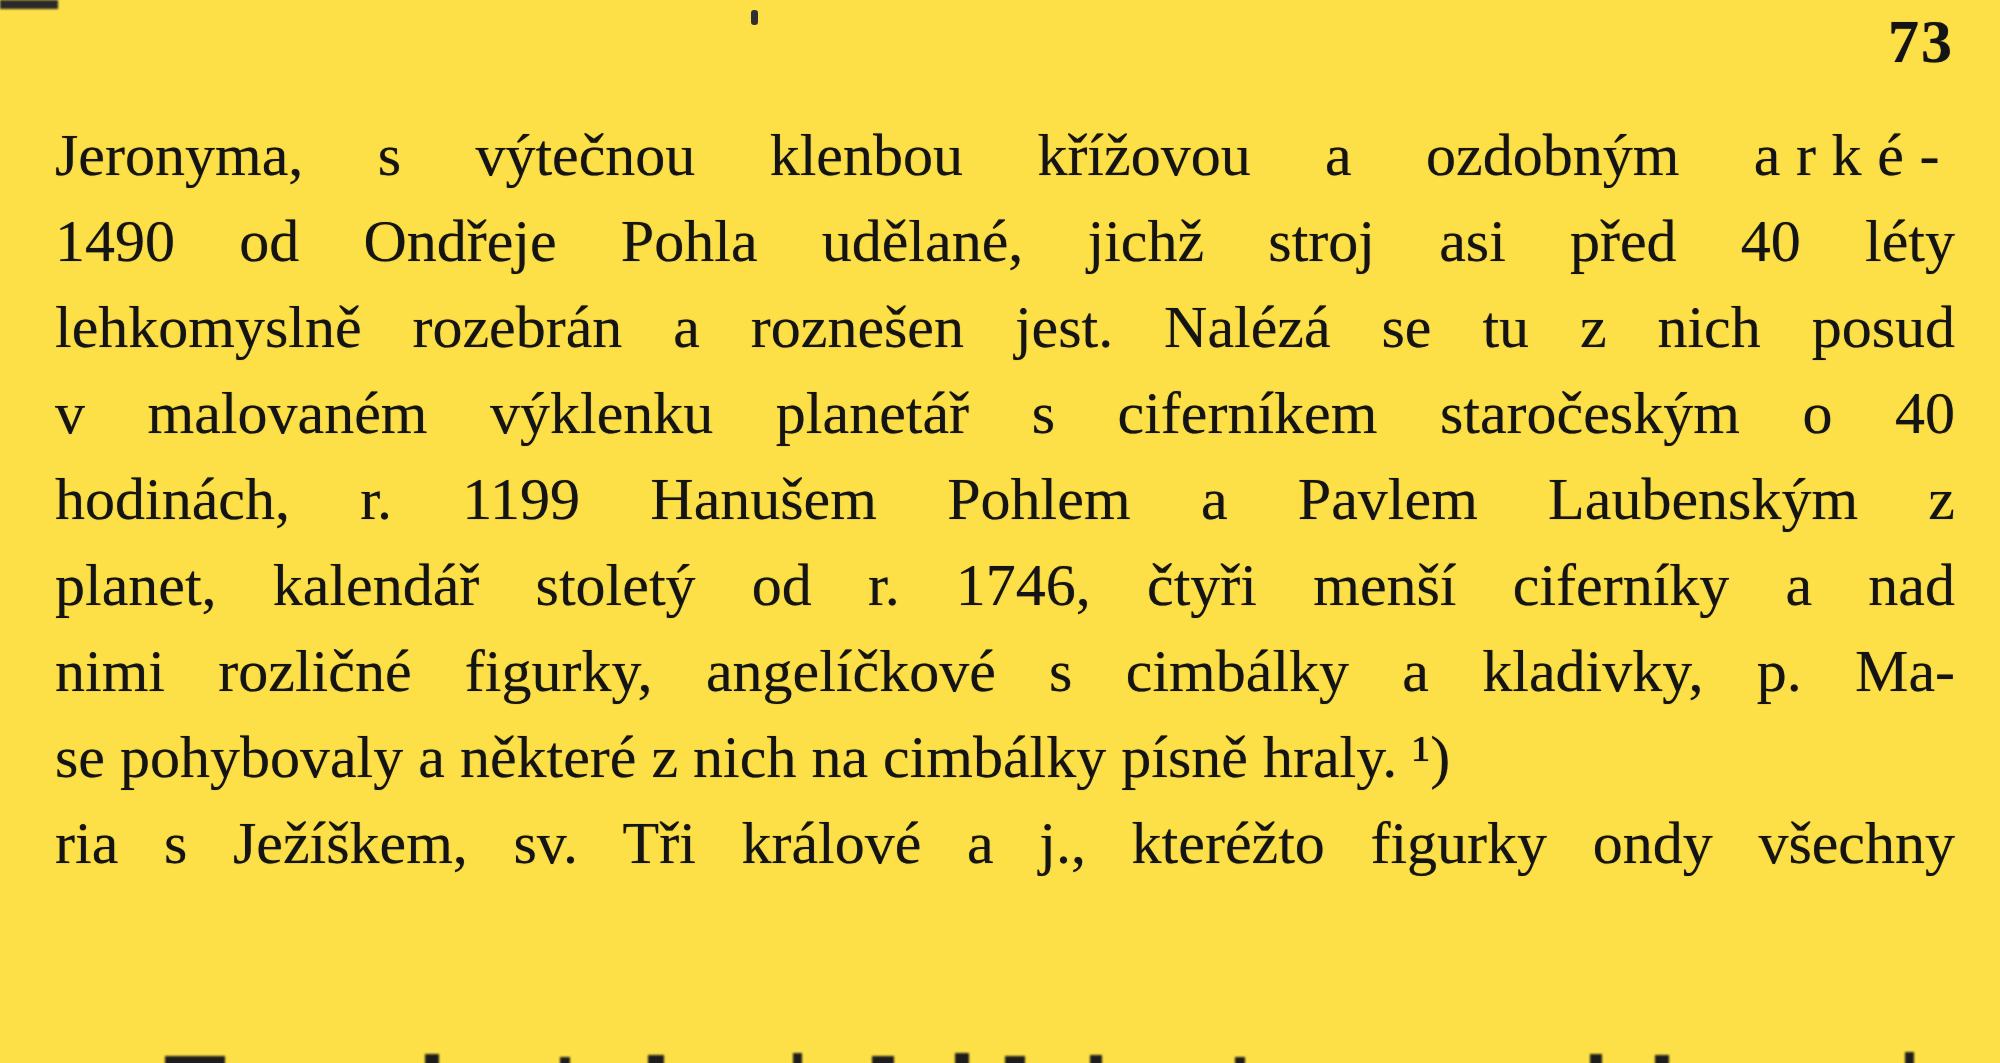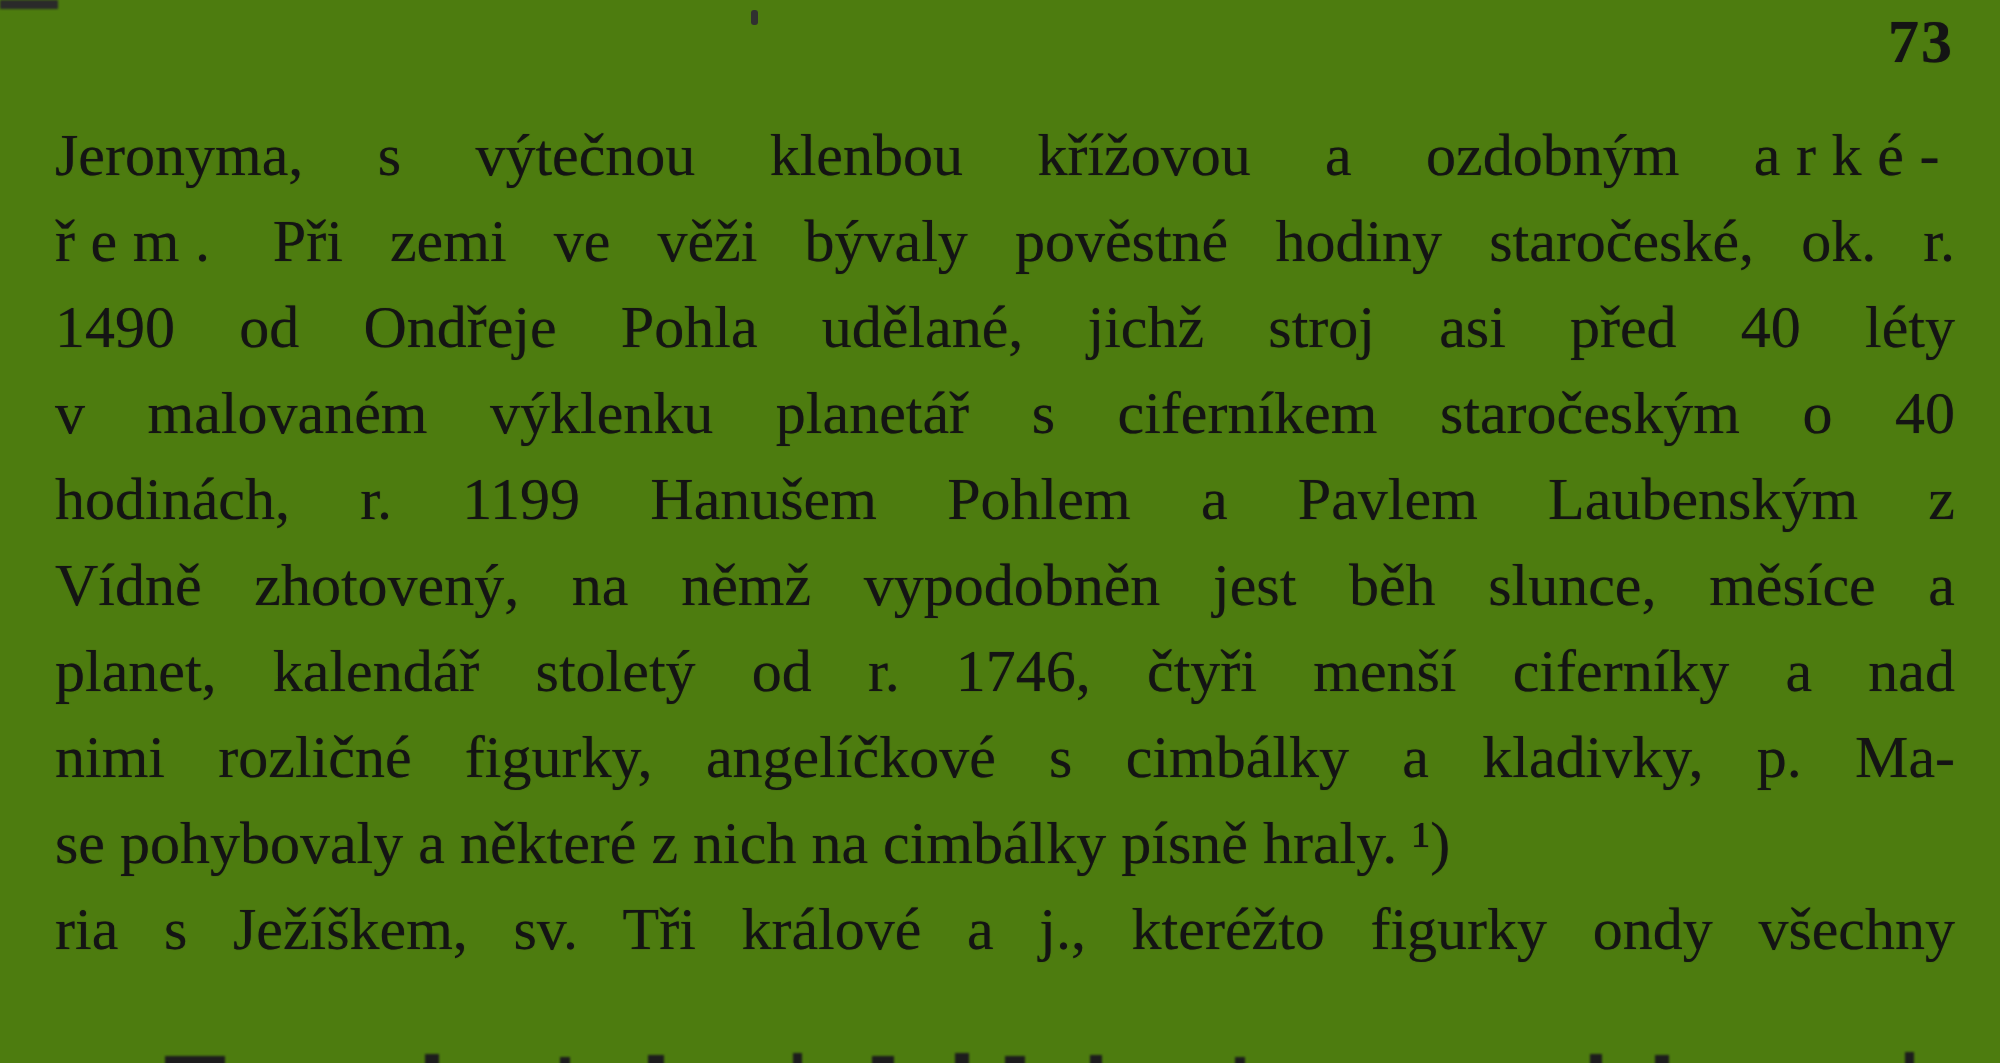--- a/index.html
+++ b/index.html
@@ -4,21 +4,21 @@
 <style>
   html, body {
     margin: 0;
     padding: 0;
     background: #ffffff;
   }
   .page {
     position: relative;
     width: 2000px;
     height: 1063px;
-    background: #4d7c0f;
+    background: #fde047;
     overflow: hidden;
     font-family: "Liberation Serif", "DejaVu Serif", serif;
     color: #141414;
   }
   
   .corner-mark {
     position: absolute;
     left: 0; top: 0;
     width: 58px; height: 9px;
     background: #2a2a2a;
@@ -84,25 +84,24 @@
 
 <div class="page">
 
   <div class="corner-mark"></div>
   <div class="top-speck"></div>
 
   <div class="page-number">73</div>
 
   <div class="text-block">
     <div class="line"><span>Jeronyma, s výtečnou klenbou křížovou a ozdobným </span><span class="emph">arké-</span><span></span></div>
-    <div class="line"><span></span><span class="emph">řem.</span><span> Při zemi ve věži bývaly pověstné hodiny staročeské, ok. r.</span></div>
     <div class="line"><span>1490 od Ondřeje Pohla udělané, jichž stroj asi před 40 léty</span></div>
+    <div class="line"><span>lehkomyslně rozebrán a roznešen jest. Nalézá se tu z nich posud</span></div>
     <div class="line"><span>v malovaném výklenku planetář s ciferníkem staročeským o 40</span></div>
     <div class="line"><span>hodinách, r. 1199 Hanušem Pohlem a Pavlem Laubenským z</span></div>
-    <div class="line"><span>Vídně zhotovený, na němž vypodobněn jest běh slunce, měsíce a</span></div>
     <div class="line"><span>planet, kalendář stoletý od r. 1746, čtyři menší ciferníky a nad</span></div>
     <div class="line"><span>nimi rozličné figurky, angelíčkové s cimbálky a kladivky, p. Ma-</span></div>
     <div class="line last"><span>se pohybovaly a některé z nich na cimbálky písně hraly. </span><span>¹)</span></div>
     <div class="line"><span>ria s Ježíškem, sv. Tři králové a j., kteréžto figurky ondy všechny</span></div>
   </div>
 
   <div class="clipped-line">
     <b style="left:165px;  width:60px; height:9px;"></b>
     <b style="left:425px;  width:14px; height:11px;"></b>
     <b style="left:560px;  width:10px; height:8px;"></b>

